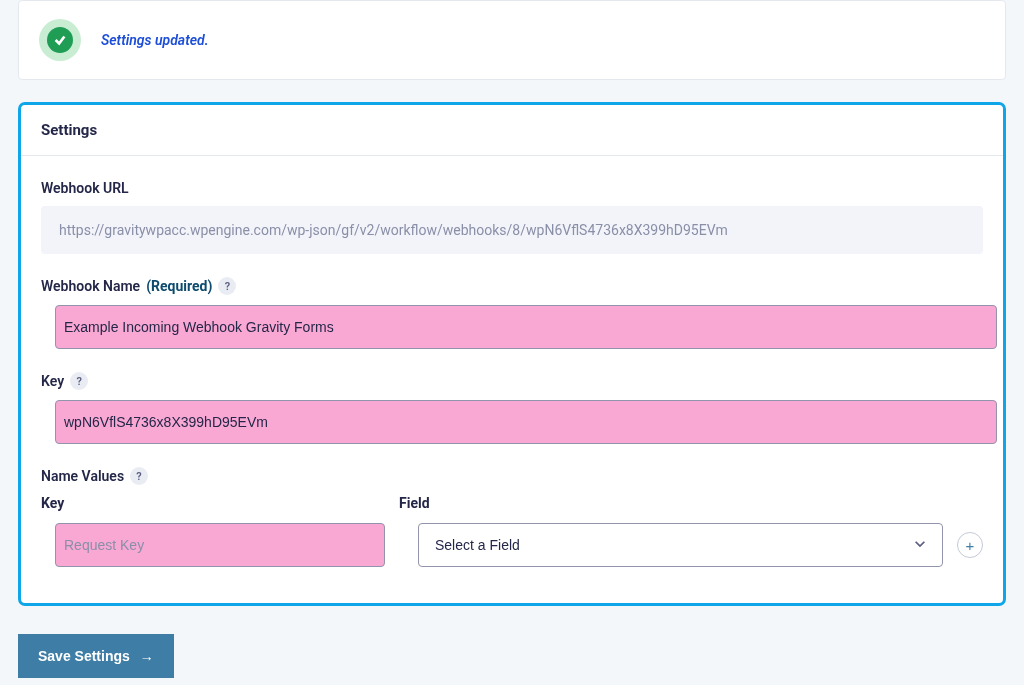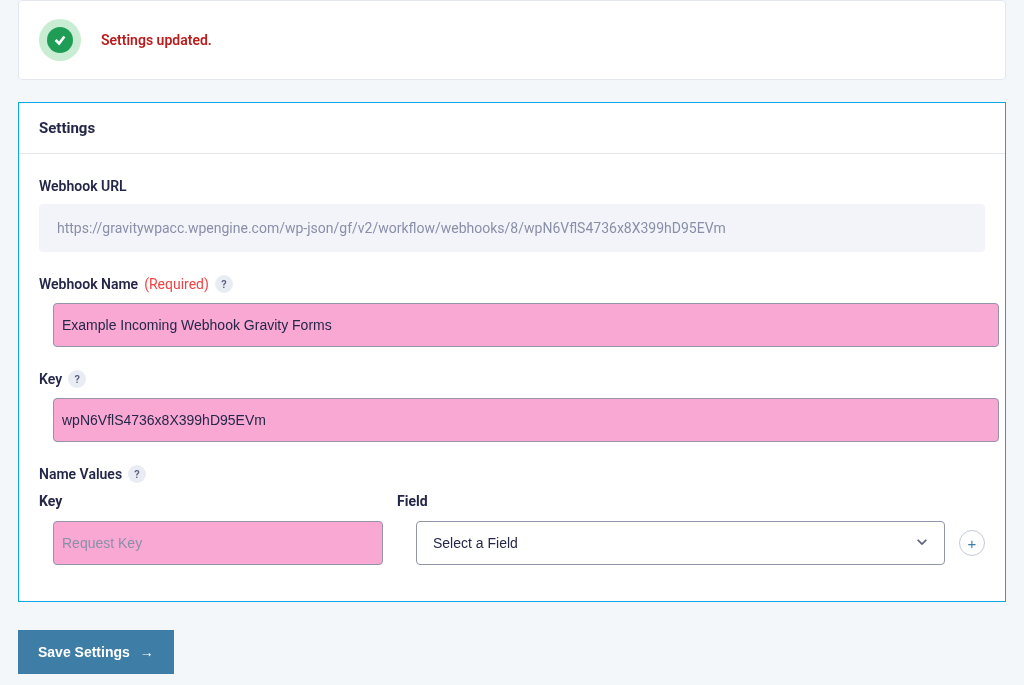--- a/index.html
+++ b/index.html
@@ -43,28 +43,29 @@
       justify-content: center;
     }
     .check-inner svg {
       width: 14px;
       height: 14px;
       stroke: #fff;
       stroke-width: 3;
       fill: none;
     }
     .alert-text {
-      color: #b91c1c;
-      font-weight: 600;
-      font-size: 14px;
+      color: #1d4ed8;
+      font-weight: 600;
+      font-size: 14px;
+      font-style: italic;
     }
     .panel {
       background: #fff;
-      border: 1px solid #0ea5e9;
-      border-radius: 0;
+      border: 3px solid #0ea5e9;
+      border-radius: 7px;
       margin-bottom: 28px;
     }
     .panel-header {
       padding: 16px 20px;
       border-bottom: 1px solid #e5e9ef;
     }
     .panel-title {
       font-weight: 700;
       font-size: 15px;
       color: #242748;
@@ -78,22 +79,22 @@
     .field-label {
       font-size: 14px;
       font-weight: 600;
       color: #242748;
       display: inline-flex;
       align-items: center;
       gap: 6px;
       margin-bottom: 10px;
     }
     .required {
-      color: #ef4444;
-      font-weight: 400;
+      color: #0c4a6e;
+      font-weight: 700;
     }
     .help-badge {
       width: 18px;
       height: 18px;
       border-radius: 50%;
       background: #e9ecf3;
       color: #5b5e80;
       font-size: 11px;
       font-weight: 600;
       display: inline-flex;

